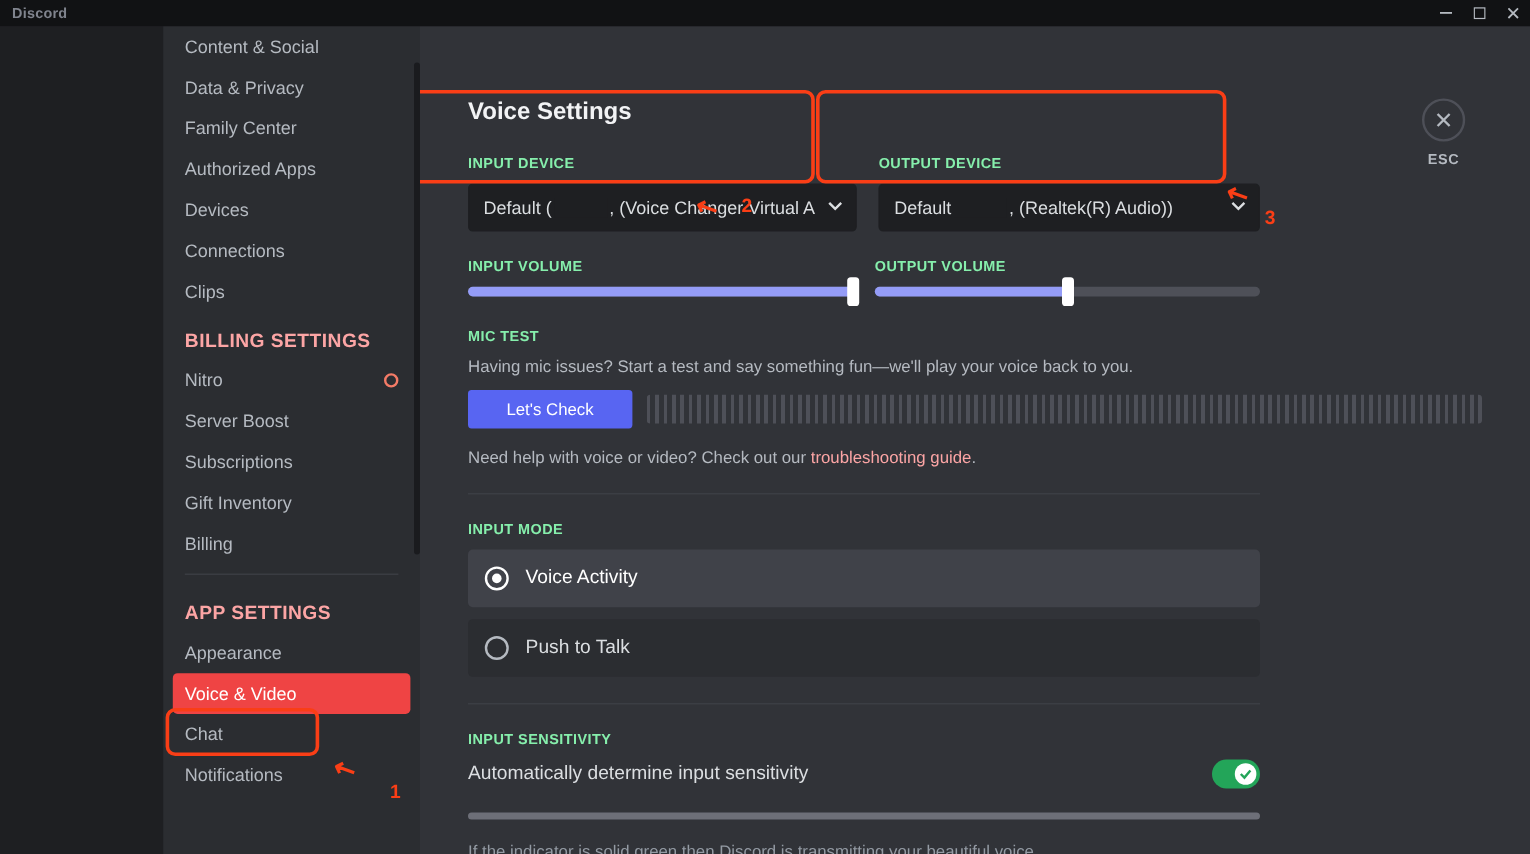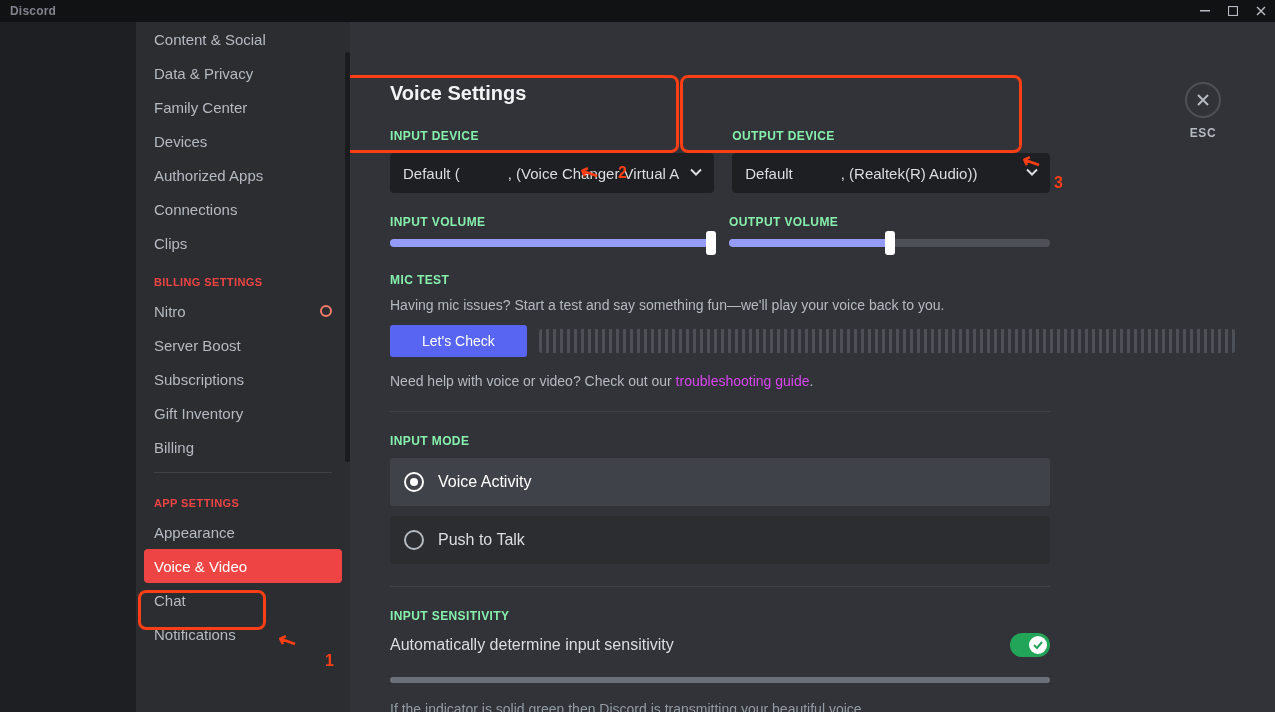--- a/index.html
+++ b/index.html
@@ -13,21 +13,21 @@
   .titlebar .wc svg { display:block; }
 
   .shell { display:flex; height:calc(712px - 22px); background:#1e1f22; }
 
   .rail { width:136px; background:#1e1f22; }
 
   .sidebar { width:214px; background:#2b2d31; position:relative; padding-top:10px; }
   .sidebar .scroller { position:absolute; inset:0; padding:0 8px 10px 8px; }
   .sidebar .item { height:34px; display:flex; align-items:center; padding:16px 10px; border-radius:4px; color:#b5bac1; font-size:15px; cursor:pointer; }
   .sidebar .item.active { background:#ef4444; color:#ffffff; font-weight:500; }
-  .sidebar .category { padding:16px 10px 6px 10px; font-size:11px; font-weight:700; color:#ef4444; letter-spacing:.4px; }
+  .sidebar .category { padding:16px 10px 6px 10px; font-size:16px; font-weight:700; color:#fca5a5; letter-spacing:.4px; }
   .sidebar .divider { height:1px; background:#3f4147; margin:8px 10px; }
   .sidebar .item .trail { margin-left:auto; display:flex; align-items:center; }
   .nitro-dot { width:12px; height:12px; border-radius:50%; border:2px solid #f47b67; }
 
   .sidebar .scrollbar { position:absolute; top:30px; right:0px; width:5px; height:410px; background:#1a1b1e; border-radius:3px; }
 
   .content { flex:1; background:#313338; position:relative; padding:60px 40px 20px 40px; overflow:hidden; }
   .content h1 { margin:0 0 24px 0; color:#f2f3f5; font-size:20px; font-weight:600; }
 
   .close-area { position:absolute; top:60px; right:54px; display:flex; flex-direction:column; align-items:center; gap:8px; }
@@ -45,21 +45,21 @@
   .slider { position:relative; height:8px; background:#4e5058; border-radius:4px; }
   .slider .fill { position:absolute; left:0; top:0; bottom:0; background:#949cf7; border-radius:4px; }
   .slider .grab { position:absolute; top:50%; transform:translate(-50%,-50%); width:10px; height:24px; background:#fff; border-radius:3px; cursor:grab; }
 
   .mictest { margin-top:26px; }
   .mictest .sub { font-size:14px; color:#b5bac1; }
   .mic-row { display:flex; gap:12px; align-items:center; margin-top:12px; }
   .letscheck { background:#5865f2; color:#fff; border:none; padding:8px 32px; border-radius:3px; font-size:14px; font-weight:500; cursor:pointer; }
   .meter { flex:1; height:24px; background:repeating-linear-gradient(90deg,#4e5058 0 3px, transparent 3px 7px); border-radius:3px; width:560px; }
   .help { font-size:14px; color:#b5bac1; margin-top:16px; }
-  .help a { color:#d946ef; text-decoration:none; cursor:pointer; }
+  .help a { color:#fca5a5; text-decoration:none; cursor:pointer; }
 
   .hr { height:1px; background:#3f4147; width:660px; margin:22px 0; }
 
   .modes { width:660px; }
   .mode { background:#2b2d31; border-radius:4px; height:48px; display:flex; align-items:center; gap:14px; padding:0 14px; margin-bottom:10px; color:#dbdee1; cursor:pointer; }
   .mode.selected { background:#404249; color:#fff; }
   .radio { width:20px; height:20px; border-radius:50%; border:2px solid #b5bac1; position:relative; }
   .mode.selected .radio { border-color:#fff; }
   .mode.selected .radio:after { content:''; position:absolute; inset:4px; border-radius:50%; background:#fff; }
 
@@ -110,24 +110,24 @@
       <div class="item">
           <span>Content &amp; Social</span>
         </div>
       <div class="item">
           <span>Data &amp; Privacy</span>
         </div>
       <div class="item">
           <span>Family Center</span>
         </div>
       <div class="item">
+          <span>Authorized Apps</span>
+        </div>
+      <div class="item">
           <span>Devices</span>
-        </div>
-      <div class="item">
-          <span>Authorized Apps</span>
         </div>
       <div class="item">
           <span>Connections</span>
         </div>
       <div class="item">
           <span>Clips</span>
         </div>
 
       <div class="category">BILLING SETTINGS</div>
       <div class="item">

